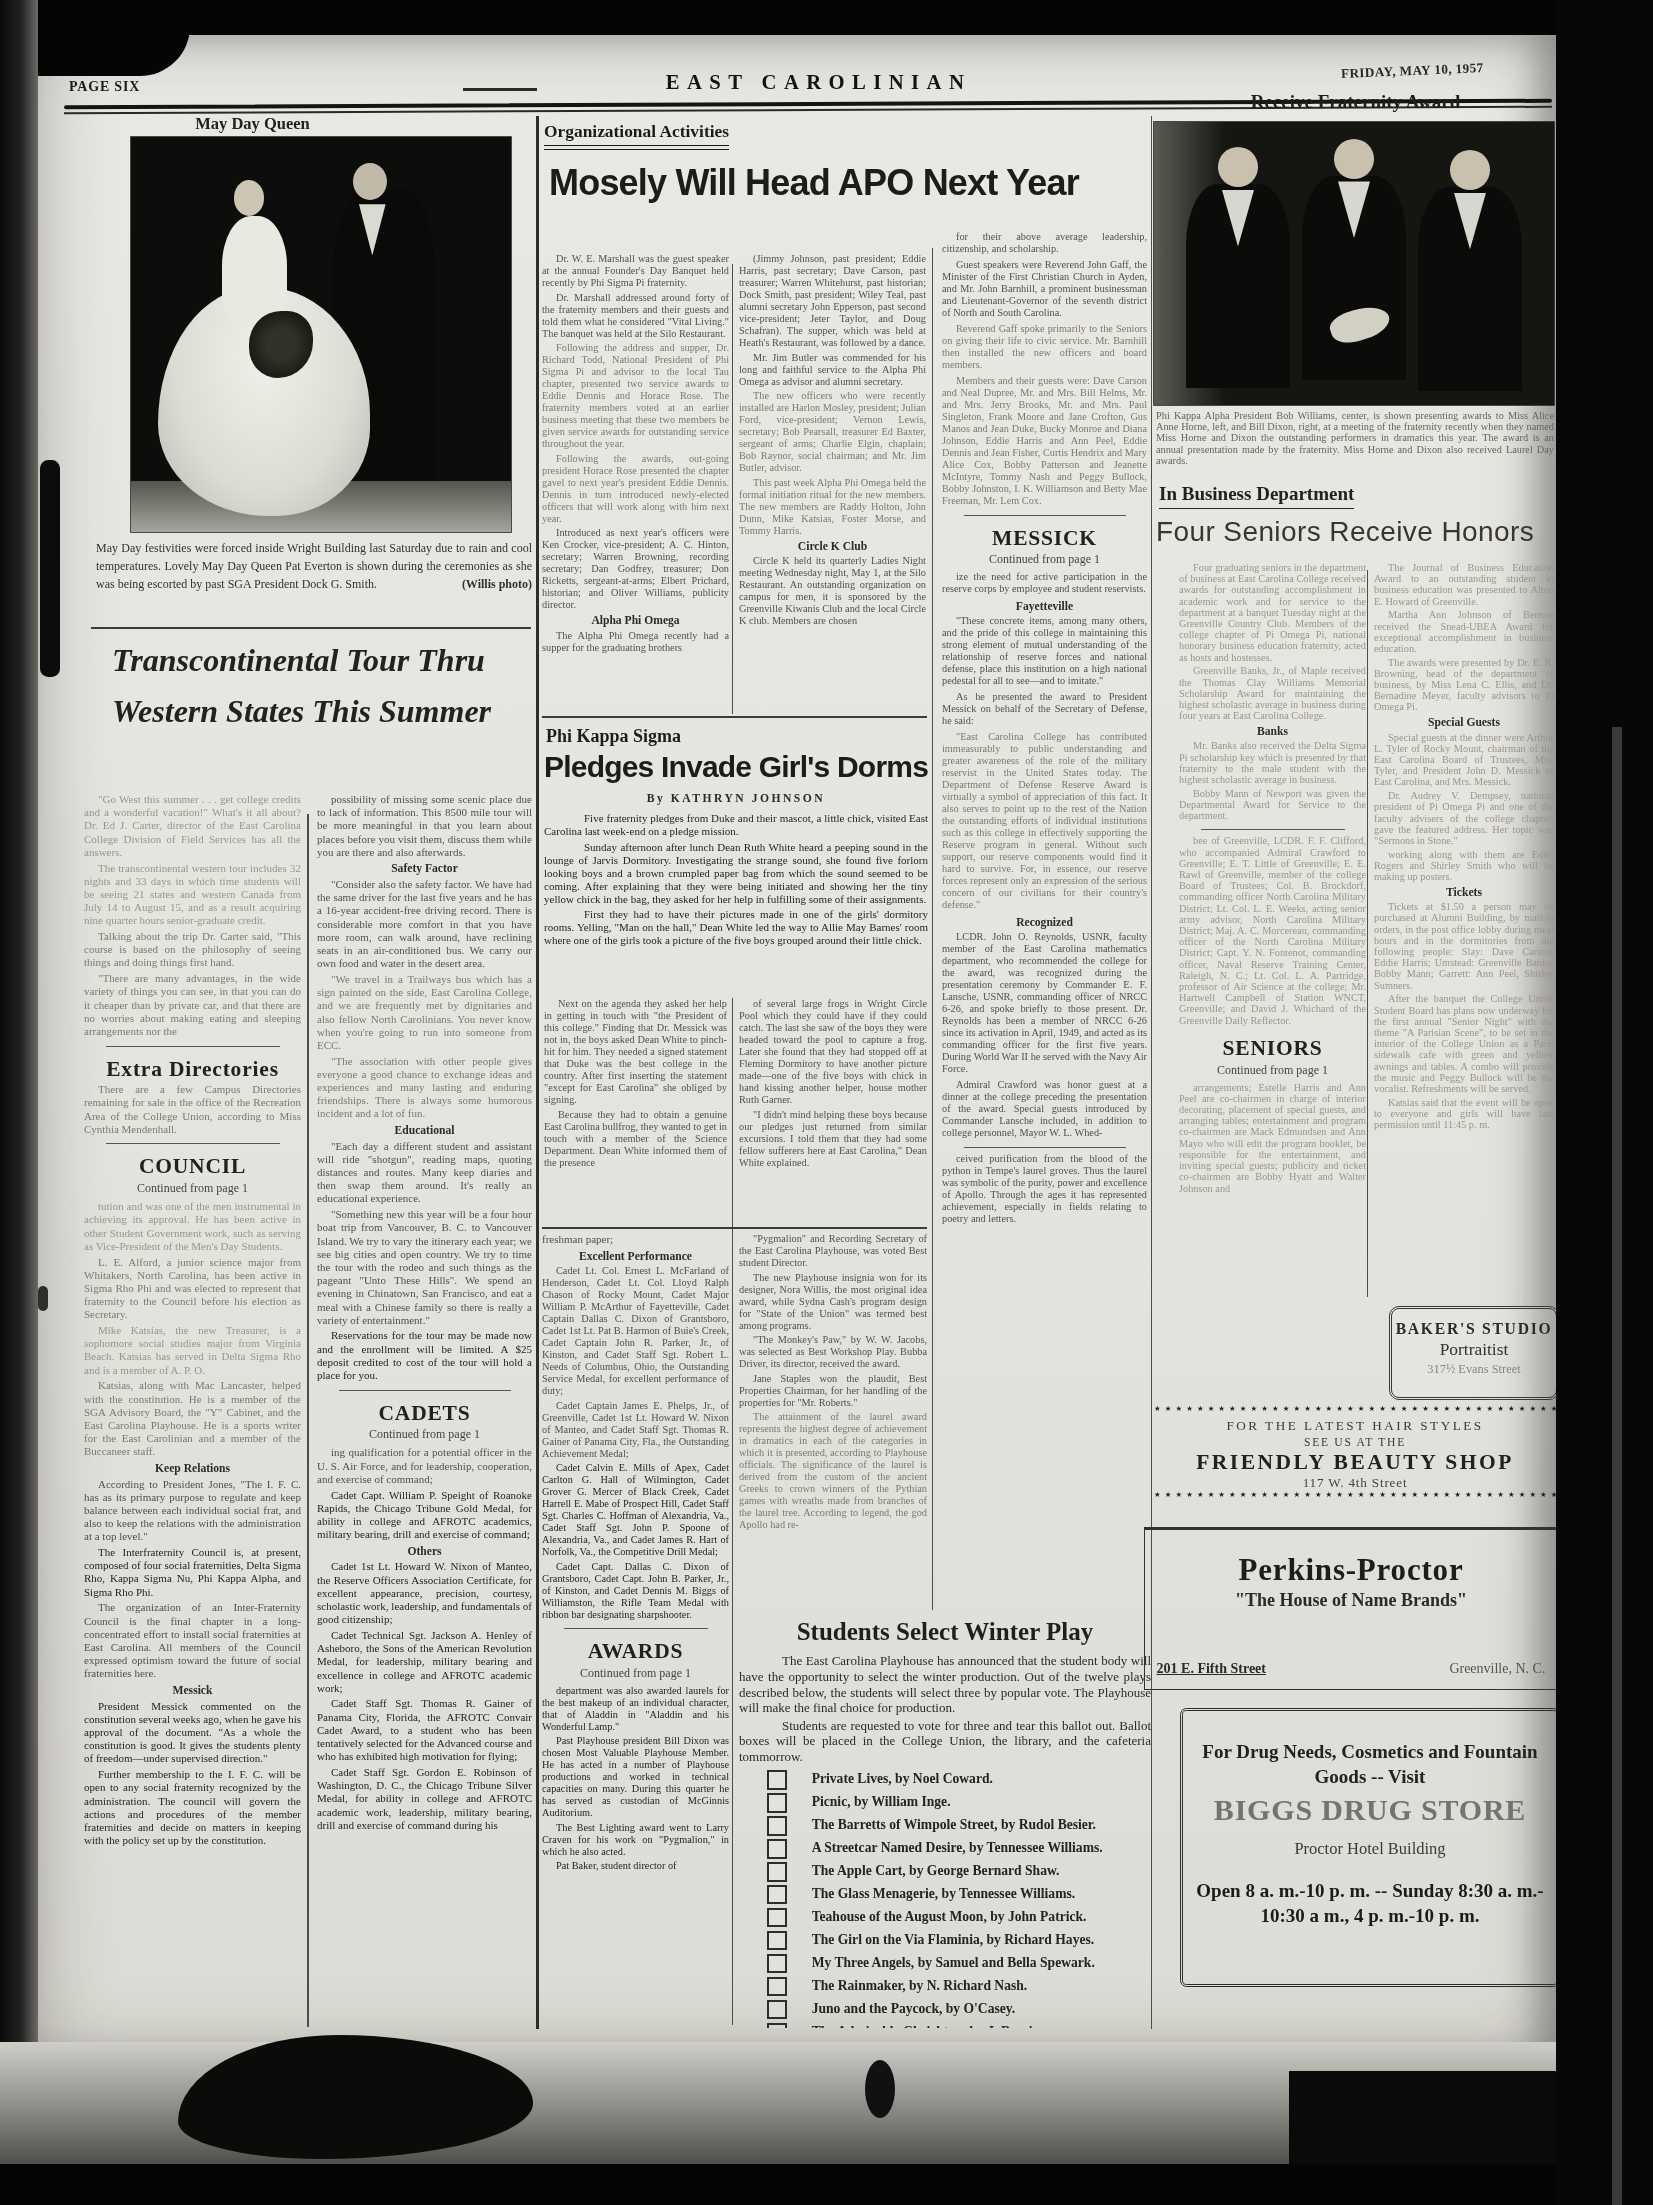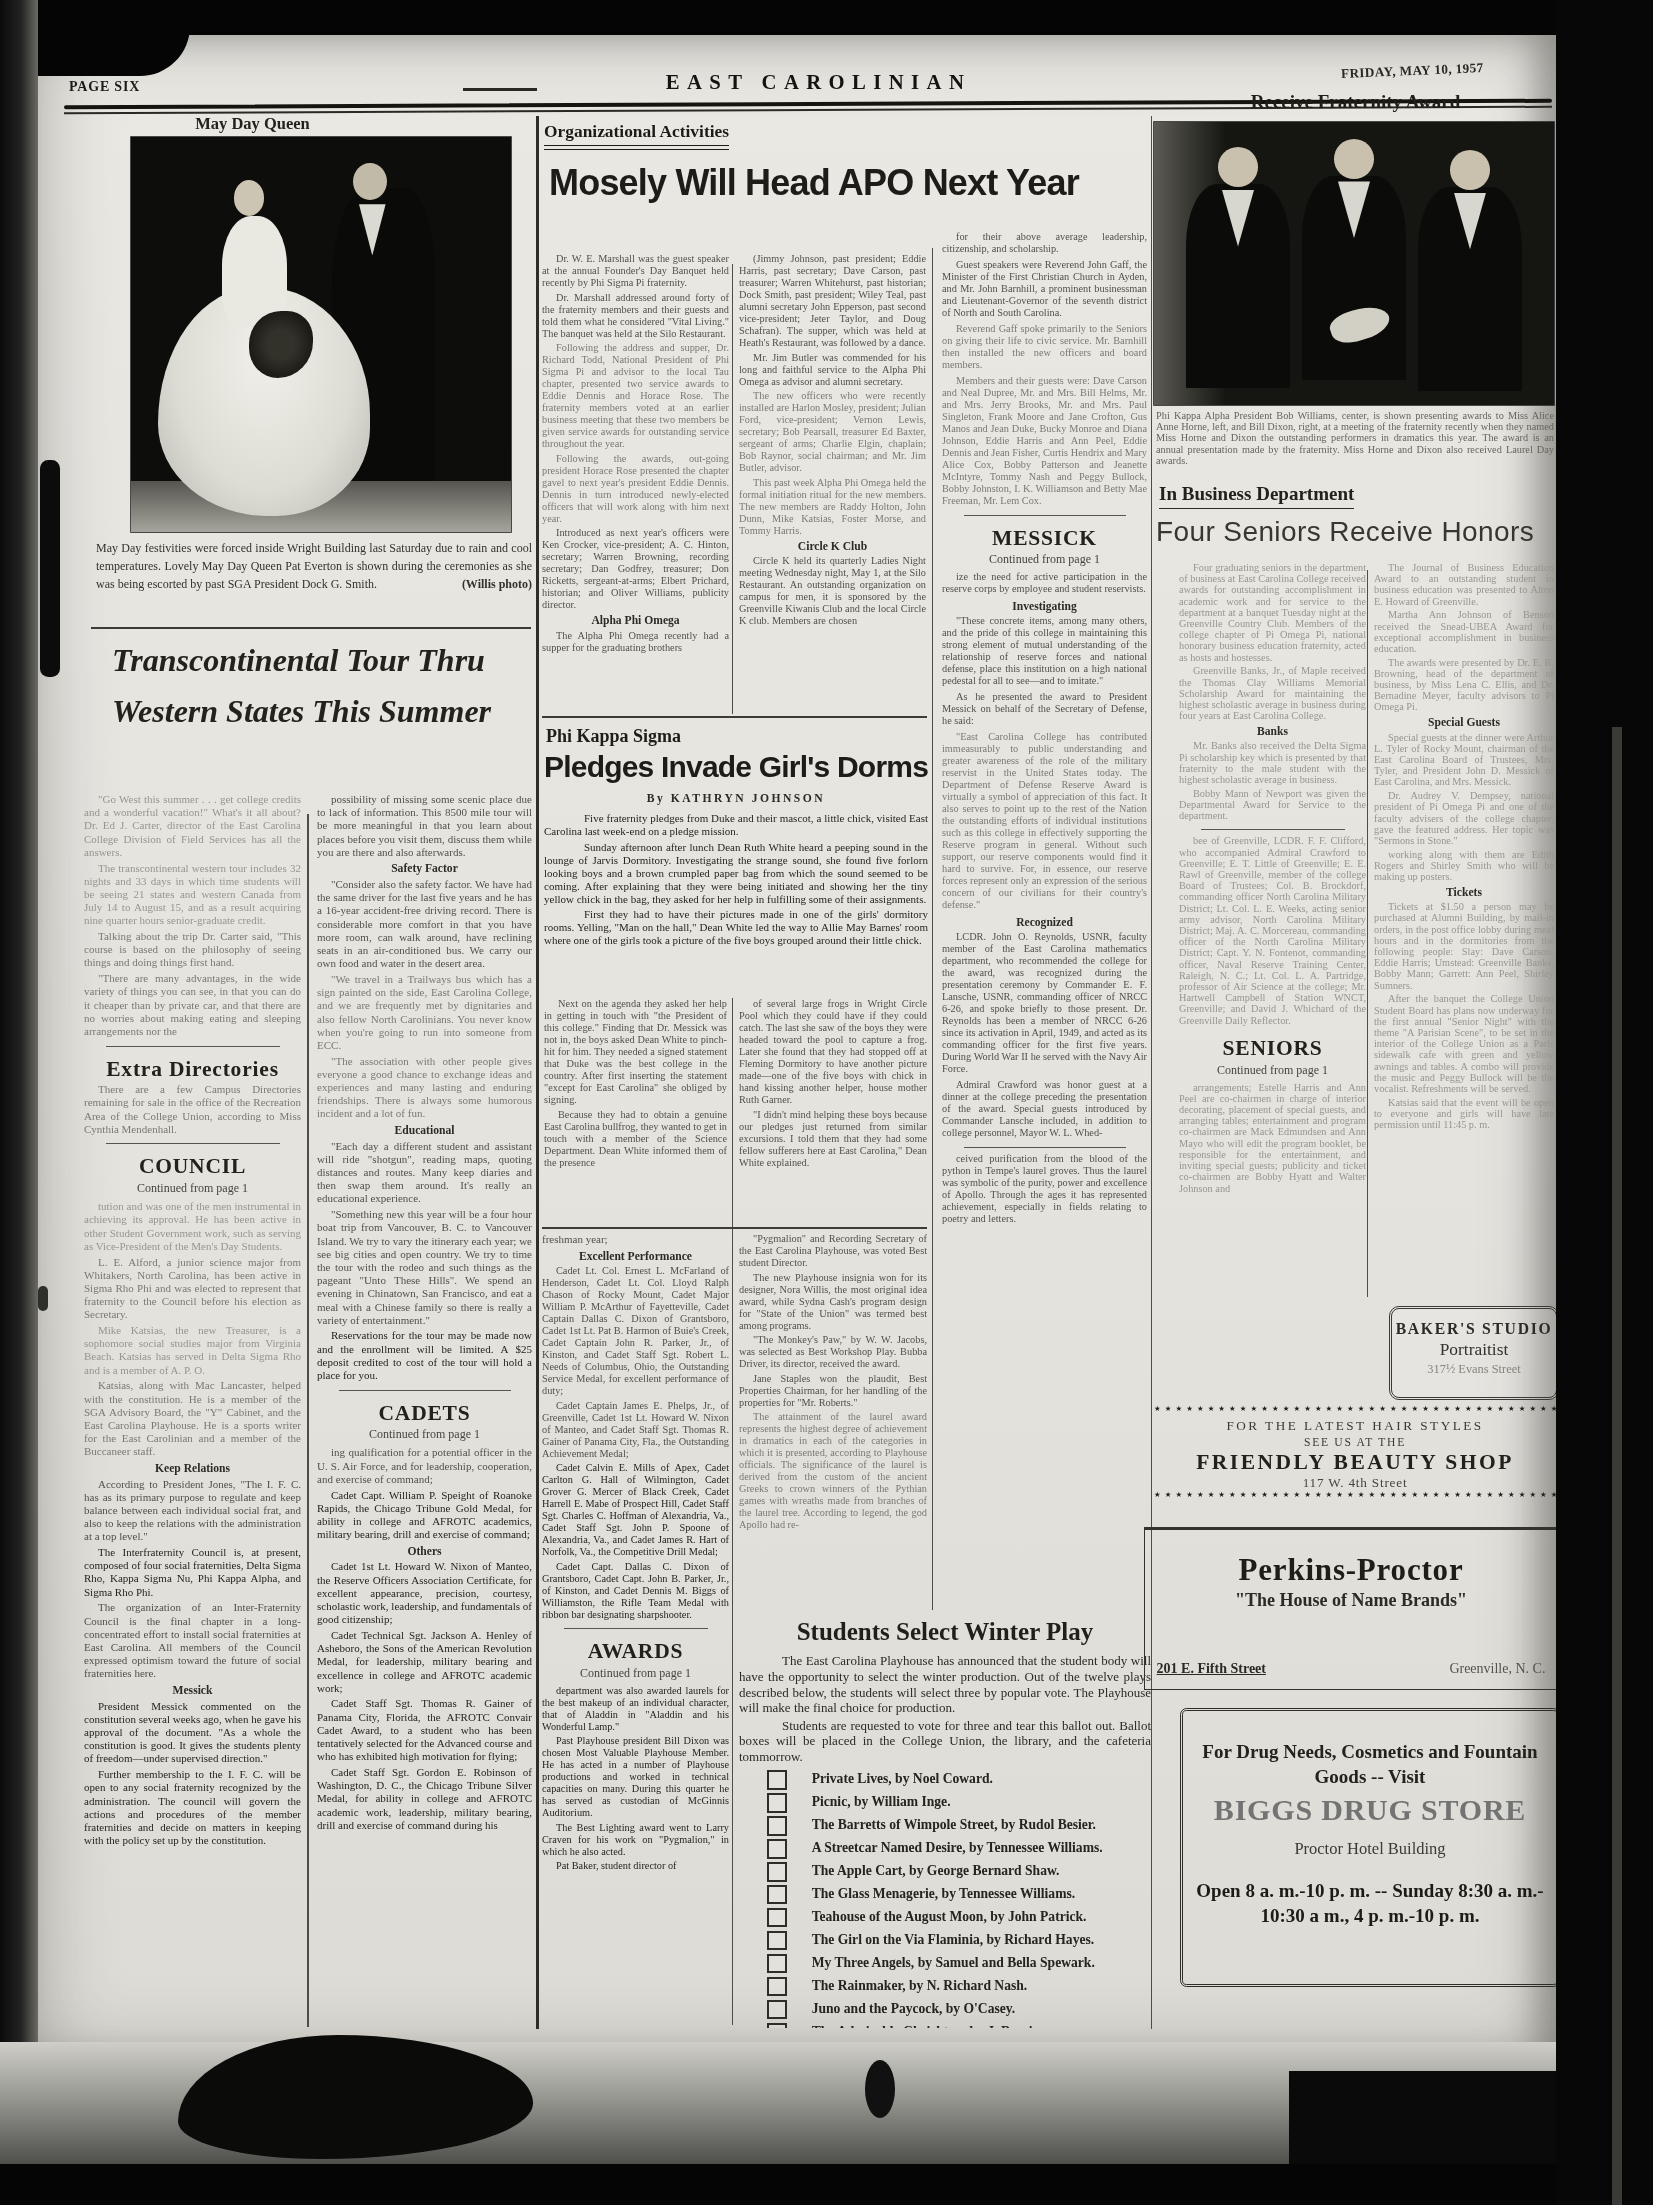--- a/index.html
+++ b/index.html
@@ -256,21 +256,21 @@
     </div>
   <div id="col-MC" class="col">
       <p class="f1">for their above average leadership, citizenship, and scholarship.</p>
       <p class="f1">Guest speakers were Reverend John Gaff, the Minister of the First Christian Church in Ayden, and Mr. John Barnhill, a prominent businessman and Lieutenant-Governor of the seventh district of North and South Carolina.</p>
       <p class="f2">Reverend Gaff spoke primarily to the Seniors on giving their life to civic service. Mr. Barnhill then installed the new officers and board members.</p>
       <p class="f2">Members and their guests were: Dave Carson and Neal Dupree, Mr. and Mrs. Bill Helms, Mr. and Mrs. Jerry Brooks, Mr. and Mrs. Paul Singleton, Frank Moore and Jane Crofton, Gus Manos and Jean Duke, Bucky Monroe and Diana Johnson, Eddie Harris and Ann Peel, Eddie Dennis and Jean Fisher, Curtis Hendrix and Mary Alice Cox, Bobby Patterson and Jeanette McIntyre, Tommy Nash and Peggy Bullock, Bobby Johnston, I. K. Williamson and Betty Mae Freeman, Mr. Lem Cox.</p>
       <hr>
       <h3>MESSICK</h3>
       <div class="cont">Continued from page 1</div>
       <p class="f1">ize the need for active participation in the reserve corps by employee and student reservists.</p>
-      <h4>Investigating</h4>
+      <h4>Fayetteville</h4>
       <p class="f1">"These concrete items, among many others, and the pride of this college in maintaining this strong element of mutual understanding of the relationship of reserve forces and national defense, place this institution on a high national pedestal for all to see—and to imitate."</p>
       <p class="f1">As he presented the award to President Messick on behalf of the Secretary of Defense, he said:</p>
       <p class="f2">"East Carolina College has contributed immeasurably to public understanding and greater awareness of the role of the military reservist in the United States today. The Department of Defense Reserve Award is virtually a symbol of appreciation of this fact. It also serves to point up to the rest of the Nation the outstanding efforts of individual institutions such as this college in effectively supporting the Reserve program in general. Without such support, our reserve components would find it hard to survive. For, in essence, our reserve forces represent only an expression of the serious concern of our civilians for their country's defense."</p>
       <h4>Recognized</h4>
       <p class="f1">LCDR. John O. Reynolds, USNR, faculty member of the East Carolina mathematics department, who recommended the college for the award, was recognized during the presentation ceremony by Commander E. F. Lansche, USNR, commanding officer of NRCC 6-26, and spoke briefly to those present. Dr. Reynolds has been a member of NRCC 6-26 since its activation in April, 1949, and acted as its commanding officer for the first five years. During World War II he served with the Navy Air Force.</p>
       <p class="f1">Admiral Crawford was honor guest at a dinner at the college preceding the presentation of the award. Special guests introduced by Commander Lansche included, in addition to college personnel, Mayor W. L. Whed-</p>
       <hr>
       <p class="f1">ceived purification from the blood of the python in Tempe's laurel groves. Thus the laurel was symbolic of the purity, power and excellence of Apollo. Through the ages it has represented achievement, especially in fields relating to poetry and letters.</p>
     </div>
   <div id="vrule-M1a" class="vrule"></div>
@@ -290,21 +290,21 @@
       <p class="f1">Next on the agenda they asked her help in getting in touch with "the President of this college." Finding that Dr. Messick was not in, the boys asked Dean White to pinch-hit for him. They needed a signed statement that Duke was the best college in the country. After first inserting the statement "except for East Carolina" she obliged by signing.</p>
       <p class="f1">Because they had to obtain a genuine East Carolina bullfrog, they wanted to get in touch with a member of the Science Department. Dean White informed them of the presence</p>
     </div>
   <div id="pledges-colR" class="col">
       <p class="f1">of several large frogs in Wright Circle Pool which they could have if they could catch. The last she saw of the boys they were headed toward the pool to capture a frog. Later she found that they had stopped off at Fleming Dormitory to have another picture made—one of the five boys with chick in hand kissing another helper, house mother Ruth Garner.</p>
       <p class="f1">"I didn't mind helping these boys because our pledges just returned from similar excursions. I told them that they had some fellow sufferers here at East Carolina," Dean White explained.</p>
     </div>
   <div id="hrule-pledges-end" class="hrule"></div>
 
   <div id="col-MA2" class="col">
-      <div class="line f1">freshman year;</div>
+      <div class="line f1">freshman paper;</div>
       <h4>Excellent Performance</h4>
       <p class="f1">Cadet Lt. Col. Ernest L. McFarland of Henderson, Cadet Lt. Col. Lloyd Ralph Chason of Rocky Mount, Cadet Major William P. McArthur of Fayetteville, Cadet Captain Dallas C. Dixon of Grantsboro, Cadet 1st Lt. Pat B. Harmon of Buie's Creek, Cadet Captain John R. Parker, Jr., of Kinston, and Cadet Staff Sgt. Robert L. Needs of Columbus, Ohio, the Outstanding Service Medal, for excellent performance of duty;</p>
       <p class="f1">Cadet Captain James E. Phelps, Jr., of Greenville, Cadet 1st Lt. Howard W. Nixon of Manteo, and Cadet Staff Sgt. Thomas R. Gainer of Panama City, Fla., the Outstanding Achievement Medal;</p>
       <p class="f0">Cadet Calvin E. Mills of Apex, Cadet Carlton G. Hall of Wilmington, Cadet Grover G. Mercer of Black Creek, Cadet Harrell E. Mabe of Prospect Hill, Cadet Staff Sgt. Charles C. Hoffman of Alexandria, Va., Cadet Staff Sgt. John P. Spoone of Alexandria, Va., and Cadet James R. Hart of Norfolk, Va., the Competitive Drill Medal;</p>
       <p class="f0">Cadet Capt. Dallas C. Dixon of Grantsboro, Cadet Capt. John B. Parker, Jr., of Kinston, and Cadet Dennis M. Biggs of Williamston, the Rifle Team Medal with ribbon bar designating sharpshooter.</p>
       <hr>
       <h3>AWARDS</h3>
       <div class="cont">Continued from page 1</div>
       <p class="f0">department was also awarded laurels for the best makeup of an individual character, that of Aladdin in "Aladdin and his Wonderful Lamp."</p>
       <p class="f0">Past Playhouse president Bill Dixon was chosen Most Valuable Playhouse Member. He has acted in a number of Playhouse productions and worked in technical capacities on many. During this quarter he has served as custodian of McGinnis Auditorium.</p>

